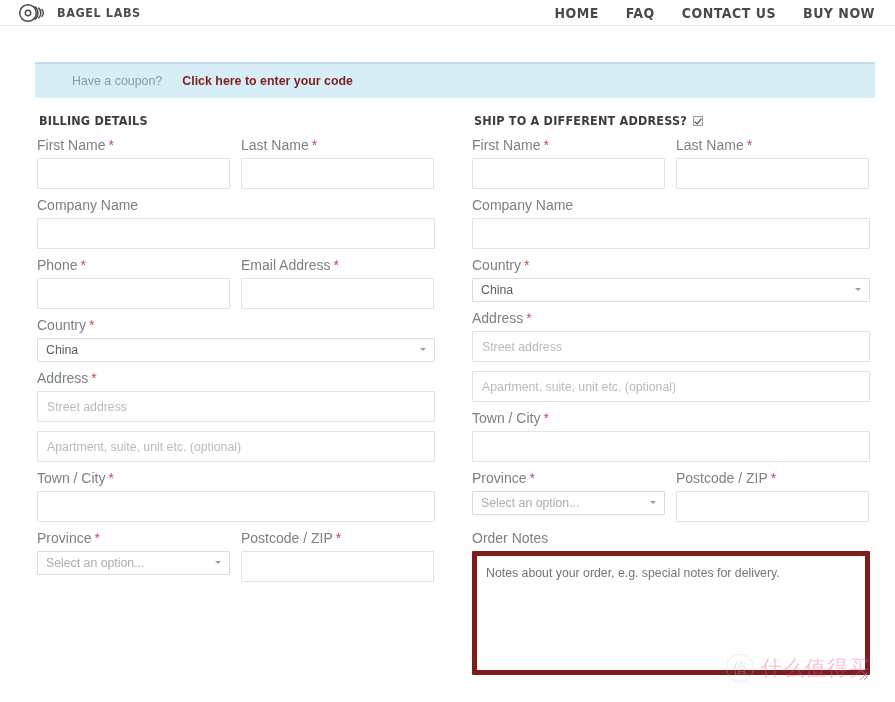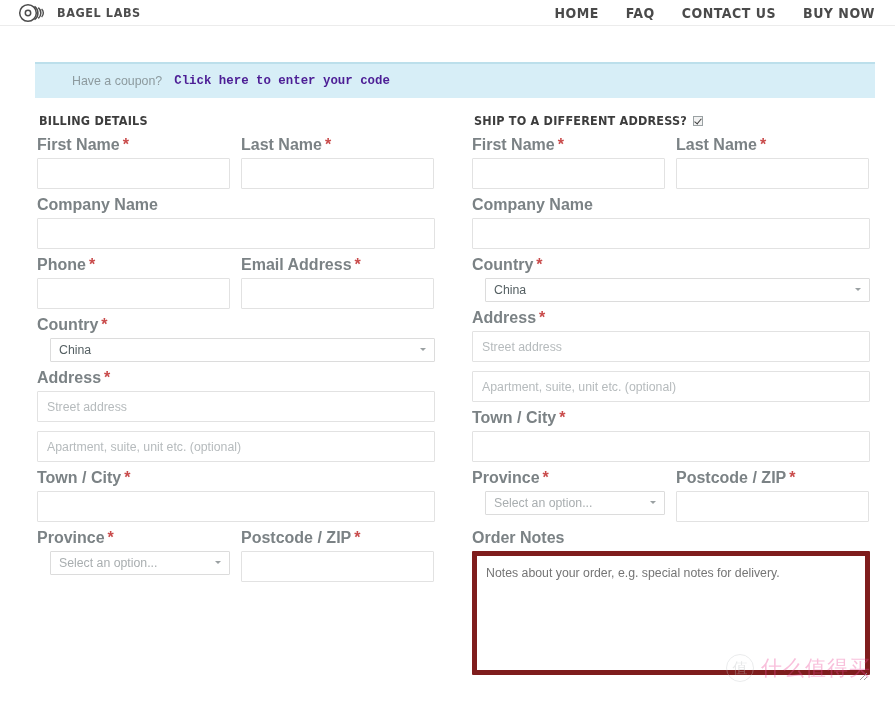--- a/index.html
+++ b/index.html
@@ -79,26 +79,25 @@
     box-sizing: border-box;
     display: flex;
     align-items: center;
     padding-left: 37px;
     font-size: 12.4px;
   }
   .coupon-text {
     color: #8d9a9e;
   }
   .coupon-link {
-    color: #4c1d95;
+    color: #7f1d1d;
     font-weight: 600;
-    margin-left: 12px;
+    margin-left: 20px;
     cursor: pointer;
     text-decoration: none;
-    font-family: Liberation Mono, monospace;
   }
 
   .columns {
     display: flex;
     margin-top: 15px;
     padding-left: 17px;
   }
   .col {
     width: 398px;
   }
@@ -145,26 +144,25 @@
     display: flex;
     gap: 11px;
   }
   .field {
     margin-bottom: 9px;
   }
   .field.full { width: 398px; }
   .field.half { width: 193px; }
 
   .field-label {
-    font-size: 16px;
+    font-size: 14px;
     color: #7b8285;
     margin-bottom: 6px;
     line-height: 14px;
     white-space: nowrap;
-    font-weight: bold;
   }
   .req {
     color: #c94b4b;
     margin-left: 3px;
   }
 
   .ctrl {
     width: 100%;
     height: 31px;
     box-sizing: border-box;
@@ -185,21 +183,20 @@
     border: 1px solid #dcdcdc;
     background: #fff;
     box-sizing: border-box;
     display: flex;
     align-items: center;
     padding: 0 20px 0 8px;
     font-size: 12.3px;
     color: #556063;
     border-radius: 1px;
     cursor: pointer;
-    margin-left: 13px;
   }
   .select.muted { color: #a9aeb0; }
   .select .caret {
     position: absolute;
     right: 7px;
     top: 50%;
     width: 7px;
     height: 5px;
     margin-top: -2px;
     overflow: hidden;

